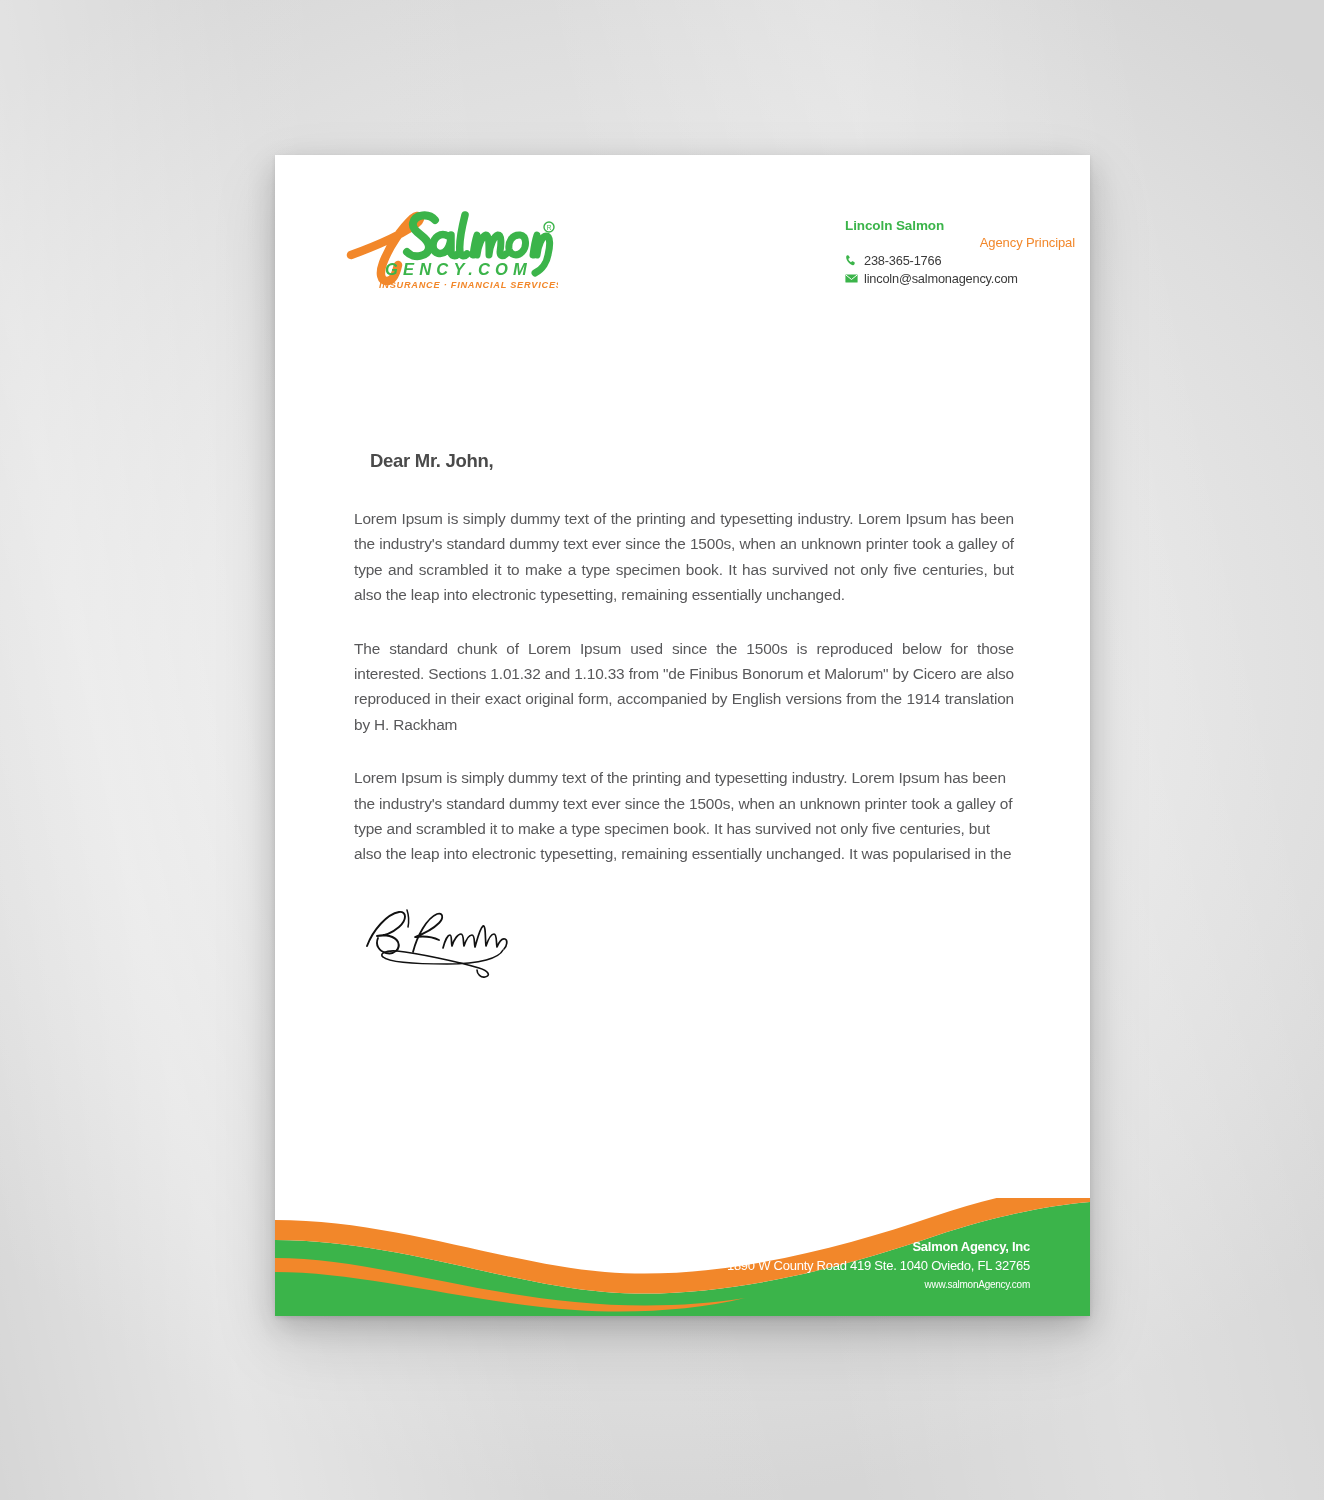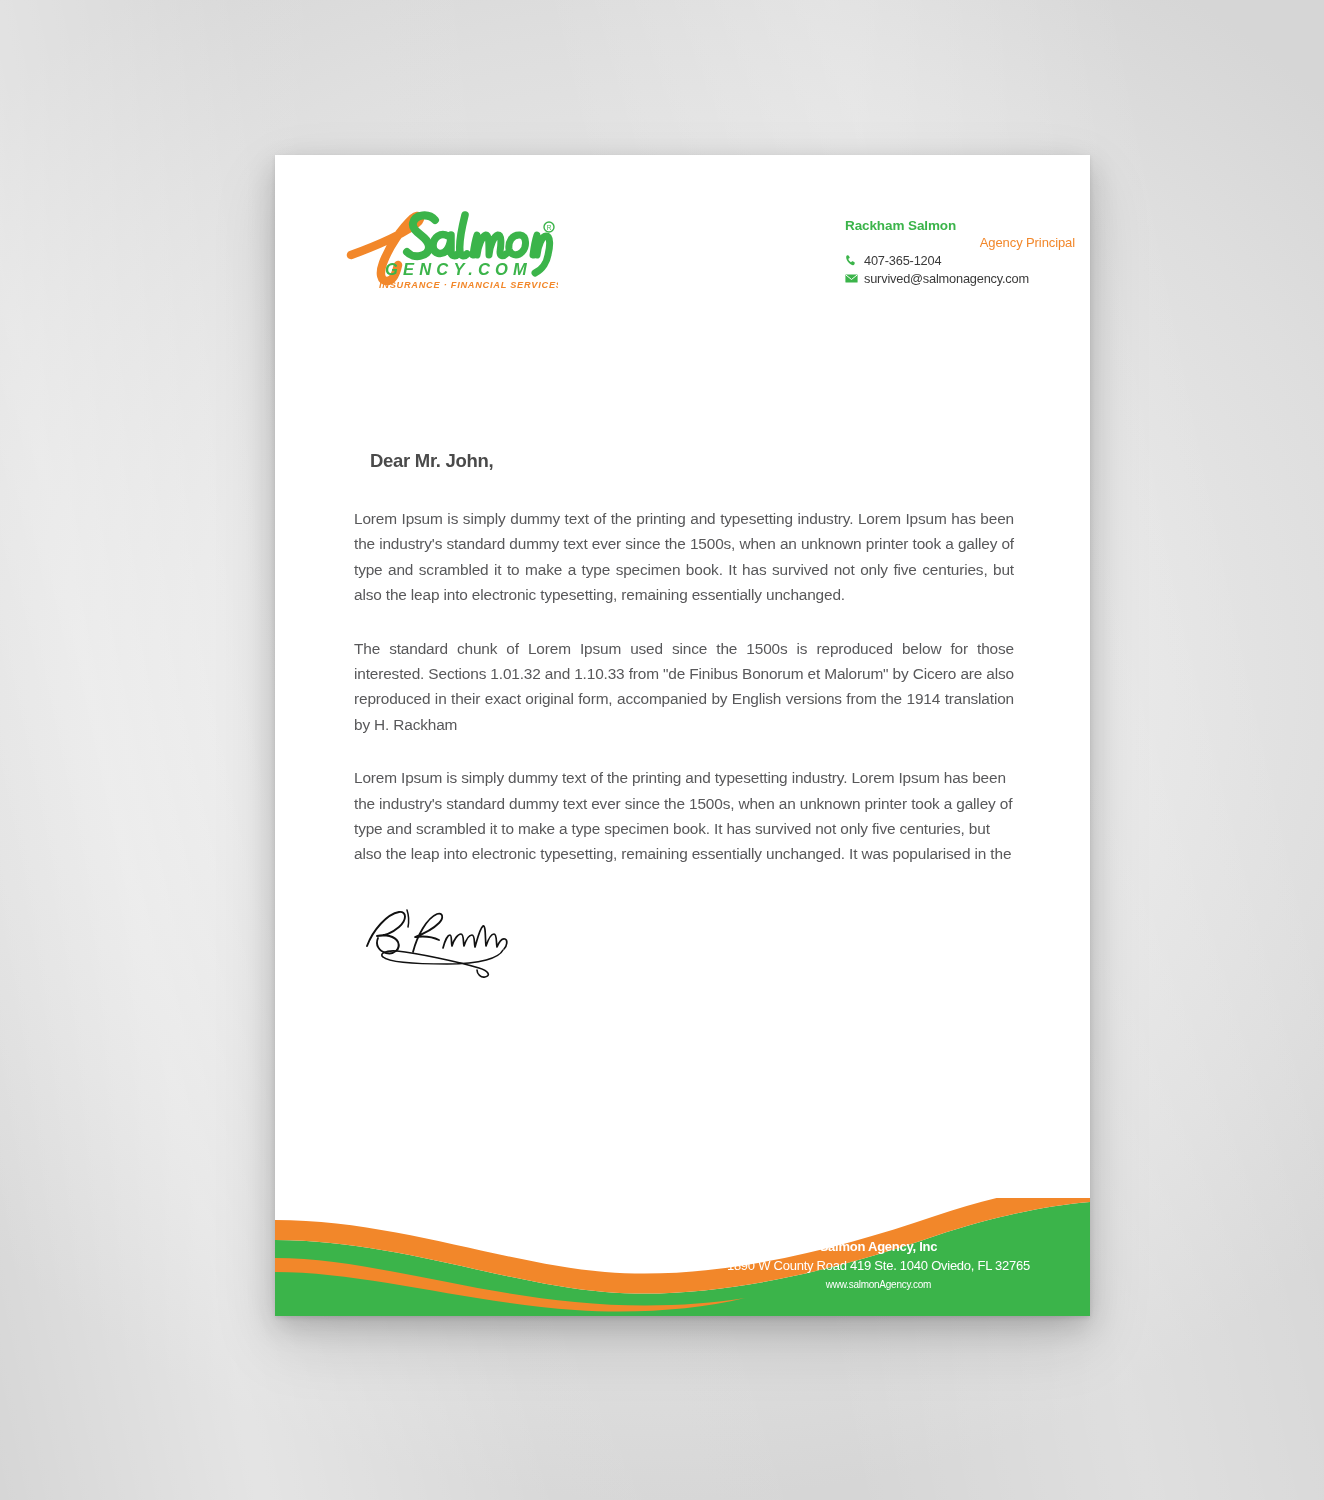--- a/index.html
+++ b/index.html
@@ -138,21 +138,21 @@
     bottom: 0;
     width: 815px;
     height: 118px;
   }
   #footer-wave svg { display: block; width: 815px; height: 118px; }
 
   #footer-text {
     position: absolute;
     right: 60px;
     bottom: 22px;
-    text-align: center;
+    text-align: right;
     color: #ffffff;
     line-height: 19px;
   }
   .foot-company {
     font-weight: bold;
     font-size: 13px;
     letter-spacing: -0.25px;
   }
   .foot-address { font-size: 13px; letter-spacing: -0.25px; }
   .foot-web { font-size: 10px; letter-spacing: -0.25px; }
@@ -192,36 +192,36 @@
         <text x="206" y="27.3" font-family="'Liberation Sans',sans-serif" font-size="6.5" fill="#3BB44A" text-anchor="middle">R</text>
       </g>
 
       <text x="42" y="72" font-family="'Liberation Sans',sans-serif" font-size="16.5" font-weight="bold" font-style="italic" letter-spacing="5.2" fill="#3BB44A">GENCY.COM</text>
 
       <text x="36" y="85" font-family="'Liberation Sans',sans-serif" font-size="9.2" font-weight="bold" font-style="italic" letter-spacing="0.75" fill="#F2872A">INSURANCE · FINANCIAL SERVICES</text>
     </svg>
   </div>
 
   <div id="contact">
-    <div class="contact-name">Rackham Salmon</div>
+    <div class="contact-name">Lincoln Salmon</div>
     <div class="contact-role">Agency Principal</div>
 
     <div class="contact-line">
       <svg class="cicon" viewBox="0 0 16 16">
         <path fill="#3BB44A" d="M3.2 1.6c-.7 0-1.4.5-1.6 1.2-.5 1.9.2 4.3 2 6.7 1.8 2.4 3.9 3.8 5.9 4.2.8.2 1.6-.2 1.9-.9l.6-1.3c.2-.5 0-1-.4-1.3l-2-1.2c-.4-.2-.9-.1-1.2.2l-.6.7c-.1.2-.4.2-.6.1-.7-.4-1.4-1-2-1.8-.5-.7-.9-1.5-1-2.2 0-.2.1-.4.3-.5l.8-.4c.4-.2.6-.7.5-1.1L4.6 2.3c-.1-.4-.5-.7-1-.7h-.4z"></path>
       </svg>
-      <span class="txt">407-365-1204</span>
+      <span class="txt">238-365-1766</span>
     </div>
 
     <div class="contact-line">
       <svg class="cicon" viewBox="0 0 16 16">
         <rect x="0.5" y="3" width="15" height="10" rx="0.8" fill="#3BB44A"></rect>
         <path d="M1.2 3.8 L8 9.2 L14.8 3.8" fill="none" stroke="#ffffff" stroke-width="1.2"></path>
       </svg>
-      <span class="txt">survived@salmonagency.com</span>
+      <span class="txt">lincoln@salmonagency.com</span>
     </div>
   </div>
 
   <div id="letter">
     <h1 id="salutation">Dear Mr. John,</h1>
     <p class="para">Lorem Ipsum is simply dummy text of the printing and typesetting industry. Lorem Ipsum has been the industry's standard dummy text ever since the 1500s, when an unknown printer took a galley of type and scrambled it to make a type specimen book. It has survived not only five centuries, but also the leap into electronic typesetting, remaining essentially unchanged.</p>
     <p class="para">The standard chunk of Lorem Ipsum used since the 1500s is reproduced below for those interested. Sections 1.01.32 and 1.10.33 from "de Finibus Bonorum et Malorum" by Cicero are also reproduced in their exact original form, accompanied by English versions from the 1914 translation by H. Rackham</p>
     <p class="para last">Lorem Ipsum is simply dummy text of the printing and typesetting industry. Lorem Ipsum has been the industry's standard dummy text ever since the 1500s, when an unknown printer took a galley of type and scrambled it to make a type specimen book. It has survived not only five centuries, but also the leap into electronic typesetting, remaining essentially unchanged. It was popularised in the</p>
   </div>
 

